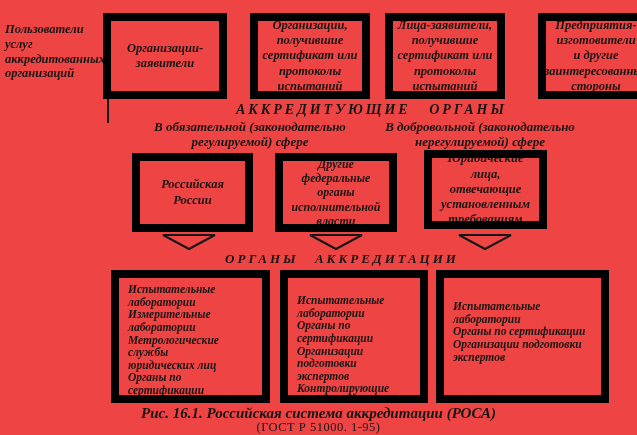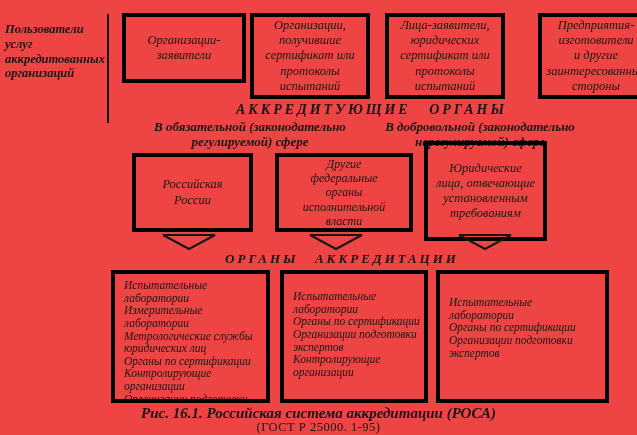--- a/index.html
+++ b/index.html
@@ -8,27 +8,27 @@
     width: 637px;
     height: 435px;
     background: #ef4444;
     font-family: "Liberation Serif", serif;
     color: #161616;
     overflow: hidden;
   }
   .dbox {
     position: absolute;
     box-sizing: border-box;
-    border: 4px solid #000000;
+    border: 8px solid #000000;
     display: flex;
     align-items: center;
     justify-content: center;
     text-align: center;
     font-style: italic;
-    font-weight: normal;
+    font-weight: bold;
     font-size: 12.5px;
     line-height: 1.22;
     white-space: pre-line;
     overflow: hidden;
     padding: 2px;
   }
   .listbox {
     align-items: flex-start;
     justify-content: flex-start;
     text-align: left;
@@ -87,53 +87,53 @@
 
 <div class="page">
 
   <div class="label" style="left:5px; top:22px; width:100px; font-size:12.5px; line-height:1.18;">Пользователи
 услуг
 аккредитованных
 организаций</div>
 
   <div class="vline" style="left:107px; top:14px; height:109px;"></div>
 
-  <div class="dbox" style="left:122px; top:13px; width:124px; height:70px;">Организации-
+  <div class="dbox" style="left:103px; top:13px; width:124px; height:86px;">Организации-
 заявители</div>
   <div class="dbox" style="left:250px; top:13px; width:120px; height:86px;">Организации,
 получившие
 сертификат или
 протоколы
 испытаний</div>
   <div class="dbox" style="left:385px; top:13px; width:120px; height:86px;">Лица-заявители,
-юридических
+получившие
 сертификат или
 протоколы
 испытаний</div>
   <div class="dbox" style="left:520px; top:13px; width:116px; height:86px;margin-left:18px;">Предприятия-
 изготовители
 и другие
 заинтересованные
 стороны</div>
 
   <div class="heading" style="left:106px; top:102px; width:531px; font-size:14px;">АККРЕДИТУЮЩИЕ ОРГАНЫ</div>
 
   <div class="sphere" style="left:130px; top:120px; width:240px;">В обязательной (законодательно
 регулируемой) сфере</div>
   <div class="sphere" style="left:370px; top:120px; width:220px;">В добровольной (законодательно
 нерегулируемой) сфере</div>
 
   <div class="dbox" style="left:132px; top:153px; width:121px; height:79px;">Российская
 России</div>
-  <div class="dbox" style="left:275px; top:153px; width:138px; height:79px; font-size:12px; line-height:1.18;">Другие
+  <div class="dbox" style="left:275px; top:153px; width:122px; height:79px; font-size:12px; line-height:1.18;">Другие
 федеральные
 органы
 исполнительной
 власти</div>
-  <div class="dbox" style="left:424px; top:141px; width:123px; height:100px;">Юридические
+  <div class="dbox" style="left:424px; top:150px; width:123px; height:79px;">Юридические
 лица, отвечающие
 установленным
 требованиям</div>
 
   <svg class="arrow" style="left:161px; top:233px;" width="56" height="18" viewBox="0 0 56 18">
     <polygon points="2,2 54,2 28,16" fill="none" stroke="#161616" stroke-width="2"></polygon>
   </svg>
   <svg class="arrow" style="left:308px; top:233px;" width="56" height="18" viewBox="0 0 56 18">
     <polygon points="2,2 54,2 28,16" fill="none" stroke="#161616" stroke-width="2"></polygon>
   </svg>
@@ -160,15 +160,15 @@
 экспертов
 Контролирующие
 организации</div>
   <div class="dbox listbox" style="left:436px; top:270px; width:173px; height:133px; padding-top:22px;">Испытательные
 лаборатории
 Органы по сертификации
 Организации подготовки
 экспертов</div>
 
   <div class="caption1" style="top:405px;">Рис. 16.1. Российская система аккредитации (РОСА)</div>
-  <div class="caption2" style="top:420px;">(ГОСТ Р 25000. 1-95)</div>
+  <div class="caption2" style="top:420px;">(ГОСТ Р 51000. 1-95)</div>
 
 </div>
 
 </body></html>

